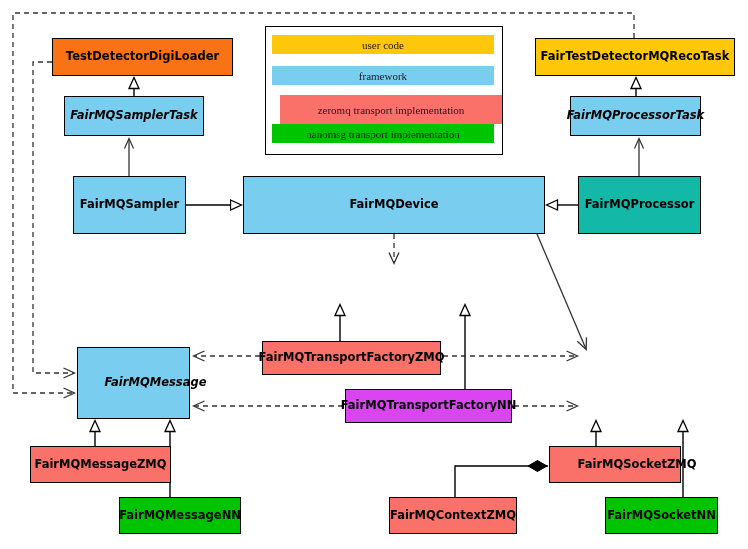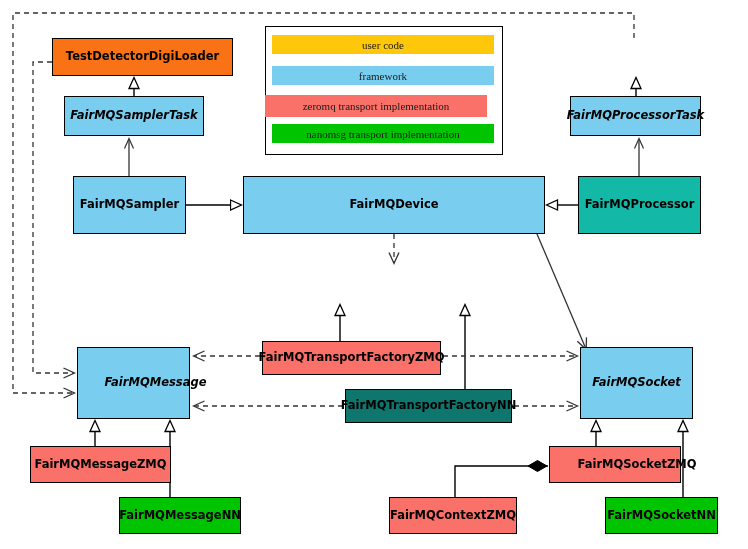--- a/index.html
+++ b/index.html
@@ -79,49 +79,49 @@
 
     <path d="M455,497 L455,466 L548,466" fill="none" stroke="#000000" stroke-width="1.4" marker-end="url(#blackdiamond)"></path>
   </svg>
 
   <div class="node" style="left:52px;top:38px;width:181px;height:38px;background:#f97316;">TestDetectorDigiLoader</div>
 
   <div class="node abstract" style="left:64px;top:96px;width:140px;height:40px;background:#79CEEF;">FairMQSamplerTask</div>
 
   <div class="node" style="left:73px;top:176px;width:113px;height:58px;background:#79CEEF;">FairMQSampler</div>
 
+  <div class="node" style="left:535px;top:38px;width:200px;height:38px;background:#FFC709;">FairTestDetectorMQRecoTask</div>
 
   <div class="node abstract" style="left:570px;top:96px;width:131px;height:40px;background:#79CEEF;">FairMQProcessorTask</div>
 
   <div class="node" style="left:578px;top:176px;width:123px;height:58px;background:#14b8a6;">FairMQProcessor</div>
 
   <div class="node" style="left:243px;top:176px;width:302px;height:58px;background:#79CEEF;">FairMQDevice</div>
 
 
   <div class="node" style="left:262px;top:341px;width:179px;height:34px;background:#FA7169;">FairMQTransportFactoryZMQ</div>
 
-  <div class="node" style="left:345px;top:389px;width:167px;height:34px;background:#0f766e;">FairMQTransportFactoryNN</div>
+  <div class="node" style="left:345px;top:389px;width:167px;height:34px;background:#d946ef;">FairMQTransportFactoryNN</div>
 
   <div class="node abstract" style="left:77px;top:347px;width:113px;height:72px;background:#79CEEF;padding-left:44px;">FairMQMessage</div>
 
-  <div class="node abstract" style="left:580px;top:347px;width:113px;height:72px;background:#79CEEF;">FairMQSocket</div>
 
   <div class="node" style="left:30px;top:446px;width:141px;height:37px;background:#FA7169;">FairMQMessageZMQ</div>
 
   <div class="node" style="left:103px;top:497px;width:122px;height:37px;background:#00C400;margin-left:16px;">FairMQMessageNN</div>
 
   <div class="node" style="left:549px;top:446px;width:132px;height:37px;background:#FA7169;padding-left:44px;">FairMQSocketZMQ</div>
 
   <div class="node" style="left:605px;top:497px;width:113px;height:37px;background:#00C400;">FairMQSocketNN</div>
 
   <div class="node" style="left:389px;top:497px;width:128px;height:37px;background:#FA7169;">FairMQContextZMQ</div>
 
   <div class="legend-box" style="left:265px;top:26px;width:238px;height:129px;"></div>
 
   <div class="legend-row" style="left:272px;top:35px;width:222px;height:19px;background:#FFC709;">user code</div>
 
   <div class="legend-row" style="left:272px;top:66px;width:222px;height:19px;background:#79CEEF;">framework</div>
 
-  <div class="legend-row" style="left:265px;top:95px;width:222px;height:22px;background:#FA7169;">zeromq transport implementation</div>
+  <div class="legend-row" style="left:280px;top:95px;width:222px;height:29px;background:#FA7169;">zeromq transport implementation</div>
 
   <div class="legend-row" style="left:272px;top:124px;width:222px;height:19px;background:#00C400;">nanomsg transport implementation</div>
 
 </div>
 
 </body></html>

